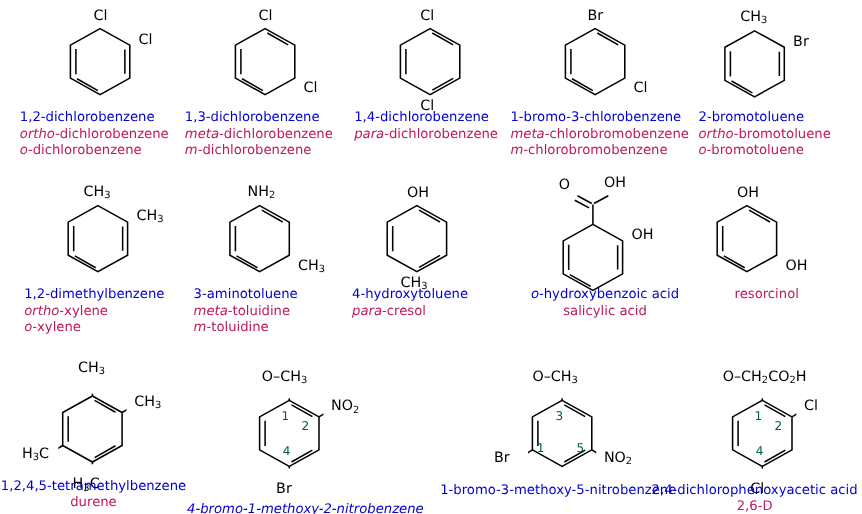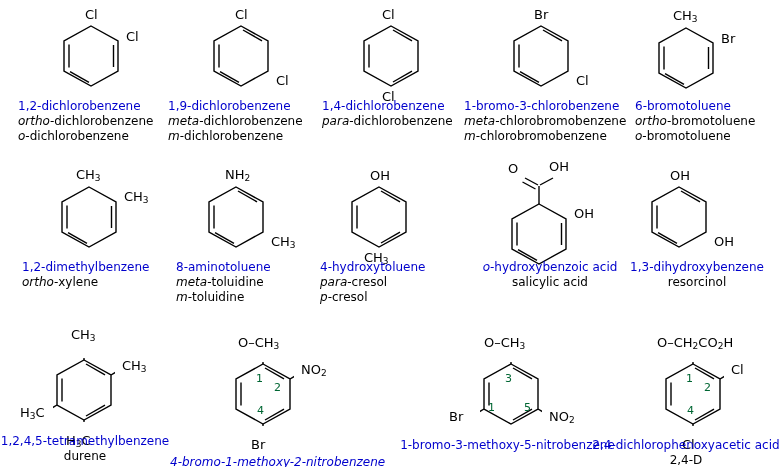--- a/index.html
+++ b/index.html
@@ -47,21 +47,21 @@
     white-space:nowrap;
   }
   .caption.center{text-align:center;}
   .iupac{
     font-size:12px;
     color:#0000cc;
     font-family:"DejaVu Sans", sans-serif;
   }
   .common{
     font-size:12px;
-    color:#000000;
+    color:#be185d;
     font-family:"DejaVu Sans", sans-serif;
   }
   .common i{font-style:italic;}
 </style>
 </head>
 <body>
 
 <div class="sheet">
 
   <div class="cell" style="left:0px;top:0px;">
@@ -91,21 +91,21 @@
           <polygon points="31,2 58,17 58,47 31,62 4,47 4,17" fill="none" stroke="#000" stroke-width="1.4"></polygon>
           <line x1="9" y1="20.5" x2="9" y2="43.5" stroke="#000" stroke-width="1.4"></line>
           <line x1="10" y1="47.6" x2="29" y2="58.4" stroke="#000" stroke-width="1.4"></line>
           <line x1="33" y1="6" x2="52" y2="16.8" stroke="#000" stroke-width="1.4"></line>
         </svg>
       </div>
       <span class="lab" style="left:25px;top:-16px;">Cl</span>
       <span class="lab" style="left:66px;top:50px;">Cl</span>
     </div>
     <div class="caption" style="left:8px;top:99px;">
-      <div class="iupac">1,9-dichlorobenzene</div>
+      <div class="iupac">1,3-dichlorobenzene</div>
       <div class="common"><i>meta</i><span>-dichlorobenzene</span></div>
       <div class="common"><i>m</i><span>-dichlorobenzene</span></div>
     </div>
   </div>
 
   <div class="cell" style="left:312px;top:0px;">
     <div class="struct" style="position:absolute;left:48px;top:24px;">
       <div class="ring">
         <svg width="62" height="64" viewBox="0 0 62 64">
           <polygon points="31,2 58,17 58,47 31,62 4,47 4,17" fill="none" stroke="#000" stroke-width="1.4"></polygon>
@@ -150,21 +150,21 @@
           <polygon points="31,2 58,17 58,47 31,62 4,47 4,17" fill="none" stroke="#000" stroke-width="1.4"></polygon>
           <line x1="53.5" y1="21" x2="53.5" y2="43" stroke="#000" stroke-width="1.4"></line>
           <line x1="9" y1="20.5" x2="9" y2="43.5" stroke="#000" stroke-width="1.4"></line>
           <line x1="10" y1="47.6" x2="29" y2="58.4" stroke="#000" stroke-width="1.4"></line>
         </svg>
       </div>
       <span class="lab" style="left:18px;top:-17px;"><span>CH</span><sub>3</sub></span>
       <span class="lab" style="left:66px;top:6px;">Br</span>
     </div>
     <div class="caption" style="left:15px;top:99px;">
-      <div class="iupac">6-bromotoluene</div>
+      <div class="iupac">2-bromotoluene</div>
       <div class="common"><i>ortho</i><span>-bromotoluene</span></div>
       <div class="common"><i>o</i><span>-bromotoluene</span></div>
     </div>
   </div>
 
   <div class="cell" style="left:0px;top:160px;">
     <div class="struct" style="position:absolute;left:58px;top:25px;">
       <div class="ring">
         <svg width="62" height="64" viewBox="0 0 62 64">
           <polygon points="31,2 58,17 58,47 31,62 4,47 4,17" fill="none" stroke="#000" stroke-width="1.4"></polygon>
@@ -172,38 +172,39 @@
           <line x1="9" y1="20.5" x2="9" y2="43.5" stroke="#000" stroke-width="1.4"></line>
           <line x1="10" y1="47.6" x2="29" y2="58.4" stroke="#000" stroke-width="1.4"></line>
         </svg>
       </div>
       <span class="lab" style="left:18px;top:-17px;"><span>CH</span><sub>3</sub></span>
       <span class="lab" style="left:66px;top:5px;"><span>CH</span><sub>3</sub></span>
     </div>
     <div class="caption" style="left:22px;top:100px;">
       <div class="iupac">1,2-dimethylbenzene</div>
       <div class="common"><i>ortho</i><span>-xylene</span></div>
+      <div class="common"><i>o</i><span>-xylene</span></div>
     </div>
   </div>
 
   <div class="cell" style="left:165px;top:160px;">
     <div class="struct" style="position:absolute;left:40px;top:25px;">
       <div class="ring">
         <svg width="62" height="64" viewBox="0 0 62 64">
           <polygon points="31,2 58,17 58,47 31,62 4,47 4,17" fill="none" stroke="#000" stroke-width="1.4"></polygon>
           <line x1="9" y1="20.5" x2="9" y2="43.5" stroke="#000" stroke-width="1.4"></line>
           <line x1="10" y1="47.6" x2="29" y2="58.4" stroke="#000" stroke-width="1.4"></line>
           <line x1="33" y1="6" x2="52" y2="16.8" stroke="#000" stroke-width="1.4"></line>
         </svg>
       </div>
       <span class="lab" style="left:20px;top:-17px;"><span>NH</span><sub>2</sub></span>
       <span class="lab" style="left:66px;top:50px;"><span>CH</span><sub>3</sub></span>
     </div>
     <div class="caption" style="left:11px;top:100px;">
-      <div class="iupac">8-aminotoluene</div>
+      <div class="iupac">3-aminotoluene</div>
       <div class="common"><i>meta</i><span>-toluidine</span></div>
       <div class="common"><i>m</i><span>-toluidine</span></div>
     </div>
   </div>
 
   <div class="cell" style="left:320px;top:160px;">
     <div class="struct" style="position:absolute;left:28px;top:25px;">
       <div class="ring">
         <svg width="62" height="64" viewBox="0 0 62 64">
           <polygon points="31,2 58,17 58,47 31,62 4,47 4,17" fill="none" stroke="#000" stroke-width="1.4"></polygon>
@@ -211,21 +212,20 @@
           <line x1="33" y1="6" x2="52" y2="16.8" stroke="#000" stroke-width="1.4"></line>
           <line x1="33" y1="58" x2="52" y2="47.2" stroke="#000" stroke-width="1.4"></line>
         </svg>
       </div>
       <span class="lab" style="left:22px;top:-16px;">OH</span>
       <span class="lab" style="left:16px;top:66px;"><span>CH</span><sub>3</sub></span>
     </div>
     <div class="caption" style="left:0px;top:100px;">
       <div class="iupac">4-hydroxytoluene</div>
       <div class="common"><i>para</i><span>-cresol</span></div>
-      <div class="common"><i>p</i><span>-cresol</span></div>
     </div>
   </div>
 
   <div class="cell" style="left:460px;top:160px;">
     <div class="struct" style="position:absolute;left:48px;top:42px;">
       <div class="ring">
         <svg width="62" height="64" viewBox="0 0 62 64">
           <polygon points="31,2 58,17 58,47 31,62 4,47 4,17" fill="none" stroke="#000" stroke-width="1.4"></polygon>
           <line x1="53.5" y1="21" x2="53.5" y2="43" stroke="#000" stroke-width="1.4"></line>
           <line x1="9" y1="20.5" x2="9" y2="43.5" stroke="#000" stroke-width="1.4"></line>
@@ -256,21 +256,20 @@
           <polygon points="31,2 58,17 58,47 31,62 4,47 4,17" fill="none" stroke="#000" stroke-width="1.4"></polygon>
           <line x1="9" y1="20.5" x2="9" y2="43.5" stroke="#000" stroke-width="1.4"></line>
           <line x1="10" y1="47.6" x2="29" y2="58.4" stroke="#000" stroke-width="1.4"></line>
           <line x1="33" y1="6" x2="52" y2="16.8" stroke="#000" stroke-width="1.4"></line>
         </svg>
       </div>
       <span class="lab" style="left:22px;top:-16px;">OH</span>
       <span class="lab" style="left:66px;top:50px;">OH</span>
     </div>
     <div class="caption center" style="left:0px;top:100px;width:174px;">
-      <div class="iupac">1,3-dihydroxybenzene</div>
       <div class="common">resorcinol</div>
     </div>
   </div>
 
   <div class="cell" style="left:0px;top:332px;">
     <div class="struct" style="position:absolute;left:53px;top:26px;">
       <div class="ring">
         <svg width="62" height="64" viewBox="0 0 62 64">
           <polygon points="31,2 58,17 58,47 31,62 4,47 4,17" fill="none" stroke="#000" stroke-width="1.4"></polygon>
           <line x1="9" y1="20.5" x2="9" y2="43.5" stroke="#000" stroke-width="1.4"></line>
@@ -358,17 +357,17 @@
       </div>
       <span class="lab" style="left:-5px;top:-26px;"><span>O–CH</span><sub>2</sub><span>CO</span><sub>2</sub><span>H</span></span>
       <span class="lab" style="left:69px;top:1px;">Cl</span>
       <span class="lab" style="left:20px;top:76px;">Cl</span>
       <span class="num" style="left:24px;top:11px;">1</span>
       <span class="num" style="left:42px;top:20px;">2</span>
       <span class="num" style="left:25px;top:43px;">4</span>
     </div>
     <div class="caption center" style="left:-12px;top:106px;width:196px;">
       <div class="iupac">2,4-dichlorophenoxyacetic acid</div>
-      <div class="common">2,4-D</div>
+      <div class="common">2,6-D</div>
     </div>
   </div>
 
 </div>
 
 </body></html>

